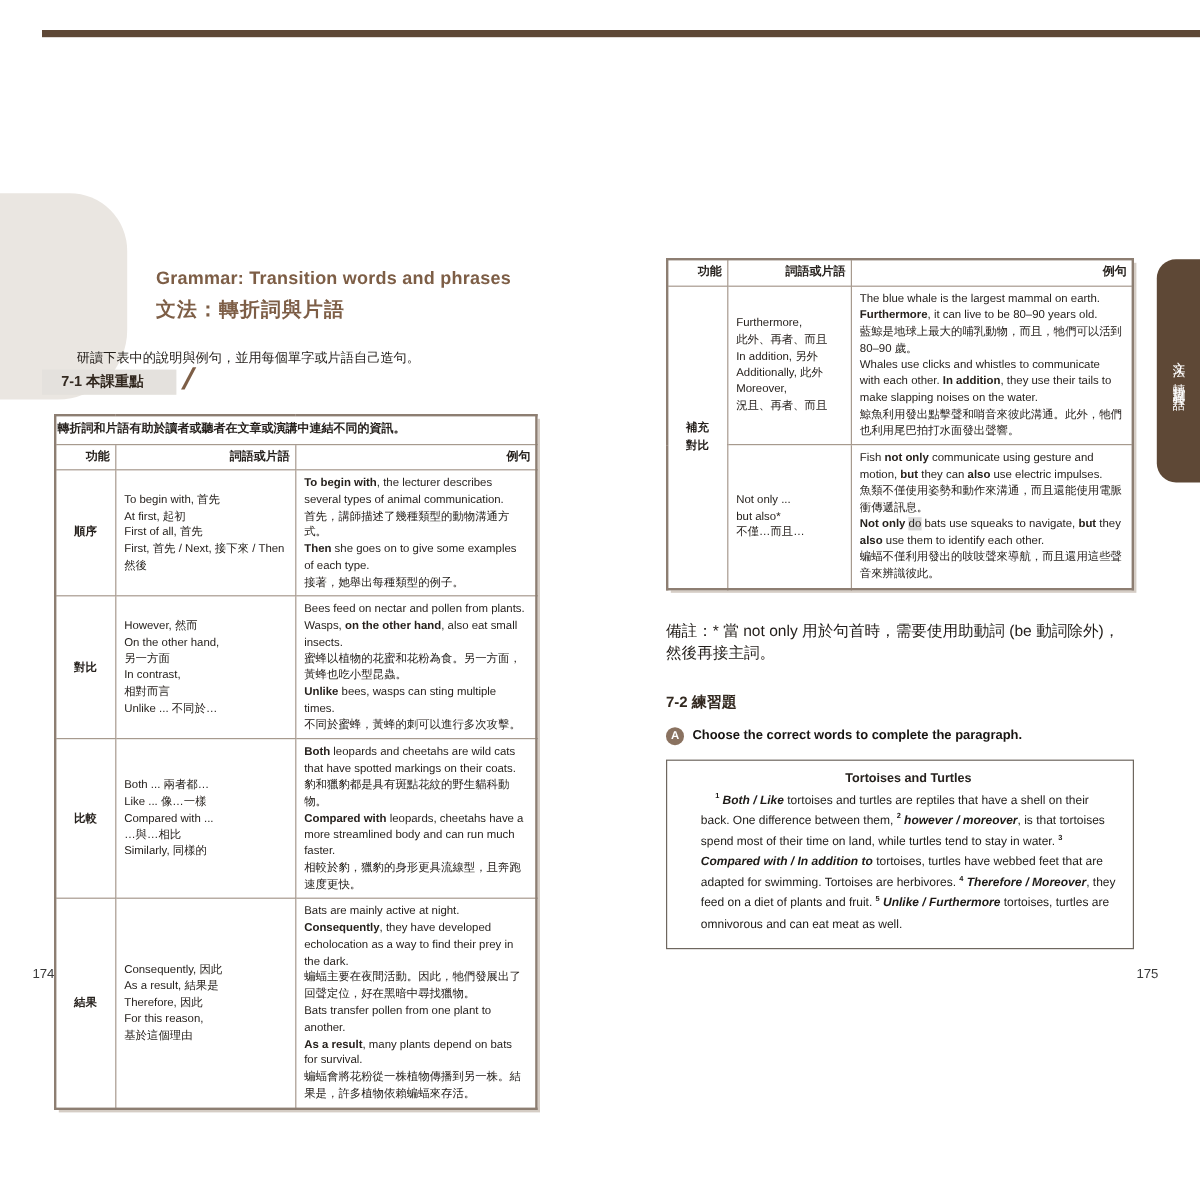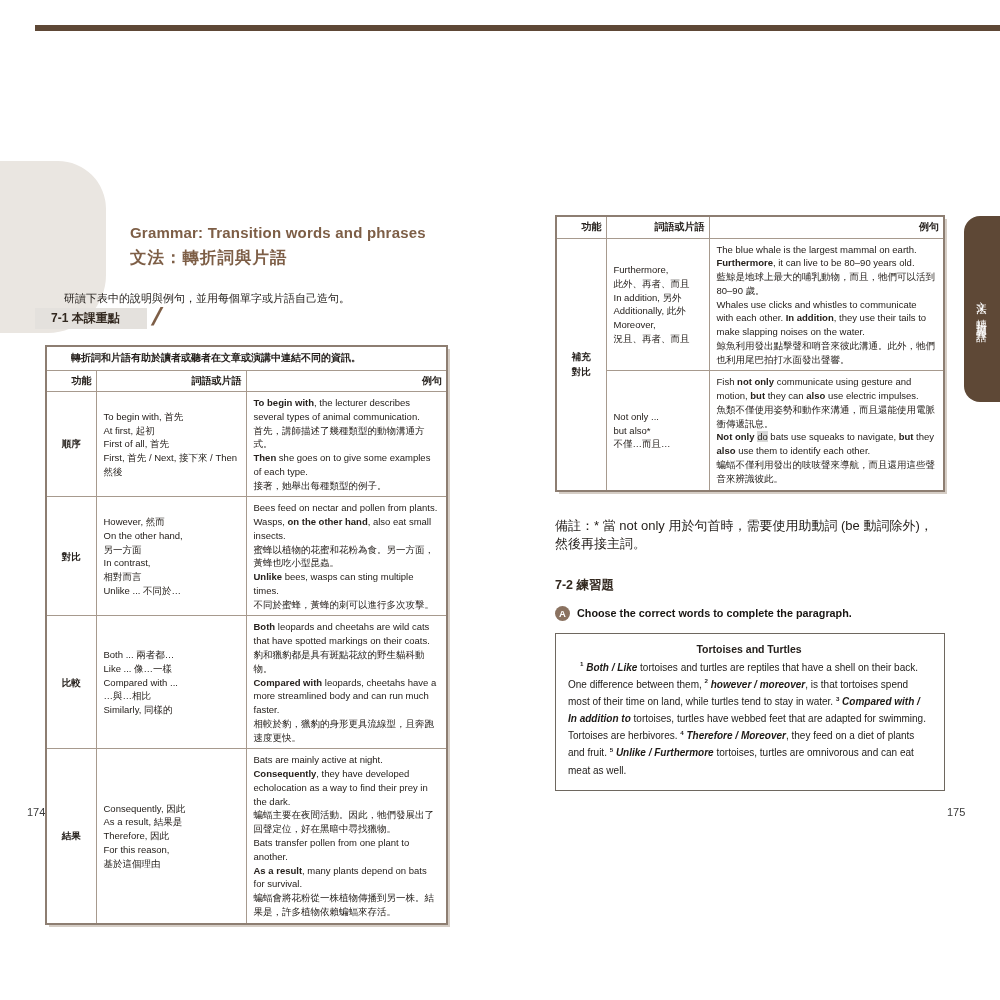--- a/index.html
+++ b/index.html
@@ -31,39 +31,39 @@
   .slash{position:absolute;left:153px;top:302px;font-size:25px;font-weight:800;font-style:italic;
         color:var(--brown);transform:skewX(-8deg);}
 
   .left-col{position:absolute;left:45px;top:345px;width:403px;}
   .right-col{position:absolute;left:555px;top:215px;width:390px;}
 
   table.gtable{border-collapse:collapse;width:100%;table-layout:fixed;background:#fff;
         border:2px solid var(--tborder);box-shadow:3px 3px 0 -1px #d5cdc5;}
   table.gtable td,table.gtable th{border:1.2px solid var(--tline);vertical-align:middle;
         font-size:9.5px;line-height:1.45;padding:4px 7px;}
-  table.gtable td.cap{font-weight:700;font-size:10px;padding:4px 24px;}
+  table.gtable td.cap{font-weight:700;font-size:10px;padding:4px 1px;}
   table.gtable th{font-weight:700;font-size:10px;text-align:right;padding:3px 4px;}
   td.fn{text-align:center;font-weight:700;font-size:10.5px;}
   td.fn div{line-height:1.6;}
   td.ph div{margin:0;}
   td.ex{vertical-align:top;}
   .b{font-weight:700;}
   .bi{font-weight:700;font-style:italic;}
   .hl{background:var(--hl);}
   sup{font-weight:700;font-size:0.62em;margin-right:1px;}
 
   .note{margin-top:25px;font-size:13px;color:#221d19;}
   .sec-head2{margin-top:24px;font-size:12.5px;font-weight:700;color:#32281f;}
   .ex-row{margin-top:12px;display:flex;align-items:center;gap:7px;}
   .a-badge{width:15px;height:15px;border-radius:50%;background:var(--badge);color:#fff;
         font-size:9.5px;font-weight:700;display:flex;align-items:center;justify-content:center;flex:0 0 auto;}
   .ex-text{font-size:10.8px;font-weight:700;color:#181512;}
 
-  .passage-box{margin-top:12px;border:1.5px solid #6e675f;padding:9px 14px 11px 12px;}
+  .passage-box{margin-top:12px;border:1.5px solid #6e675f;padding:9px 14px 11px 28px;}
   .passage-title{text-align:center;font-weight:700;font-size:10.5px;margin-bottom:4px;}
   .passage-para{font-size:10px;line-height:1.72;color:#1d1a17;}
   .passage-para .rich-line{text-indent:12px;}
 
   .side-tab{position:absolute;left:964px;top:216px;width:36px;height:186px;background:var(--darkbrown);
         border-radius:16px 0 0 16px;display:flex;align-items:center;justify-content:center;z-index:3;}
   .side-tab span{writing-mode:vertical-rl;color:#fff;font-size:10.5px;letter-spacing:2.5px;font-weight:500;}
 
   .pagenum{position:absolute;top:792px;font-size:11px;color:#3a3a3a;margin-top:14px;}
   .pagenum.left{left:27px;}

